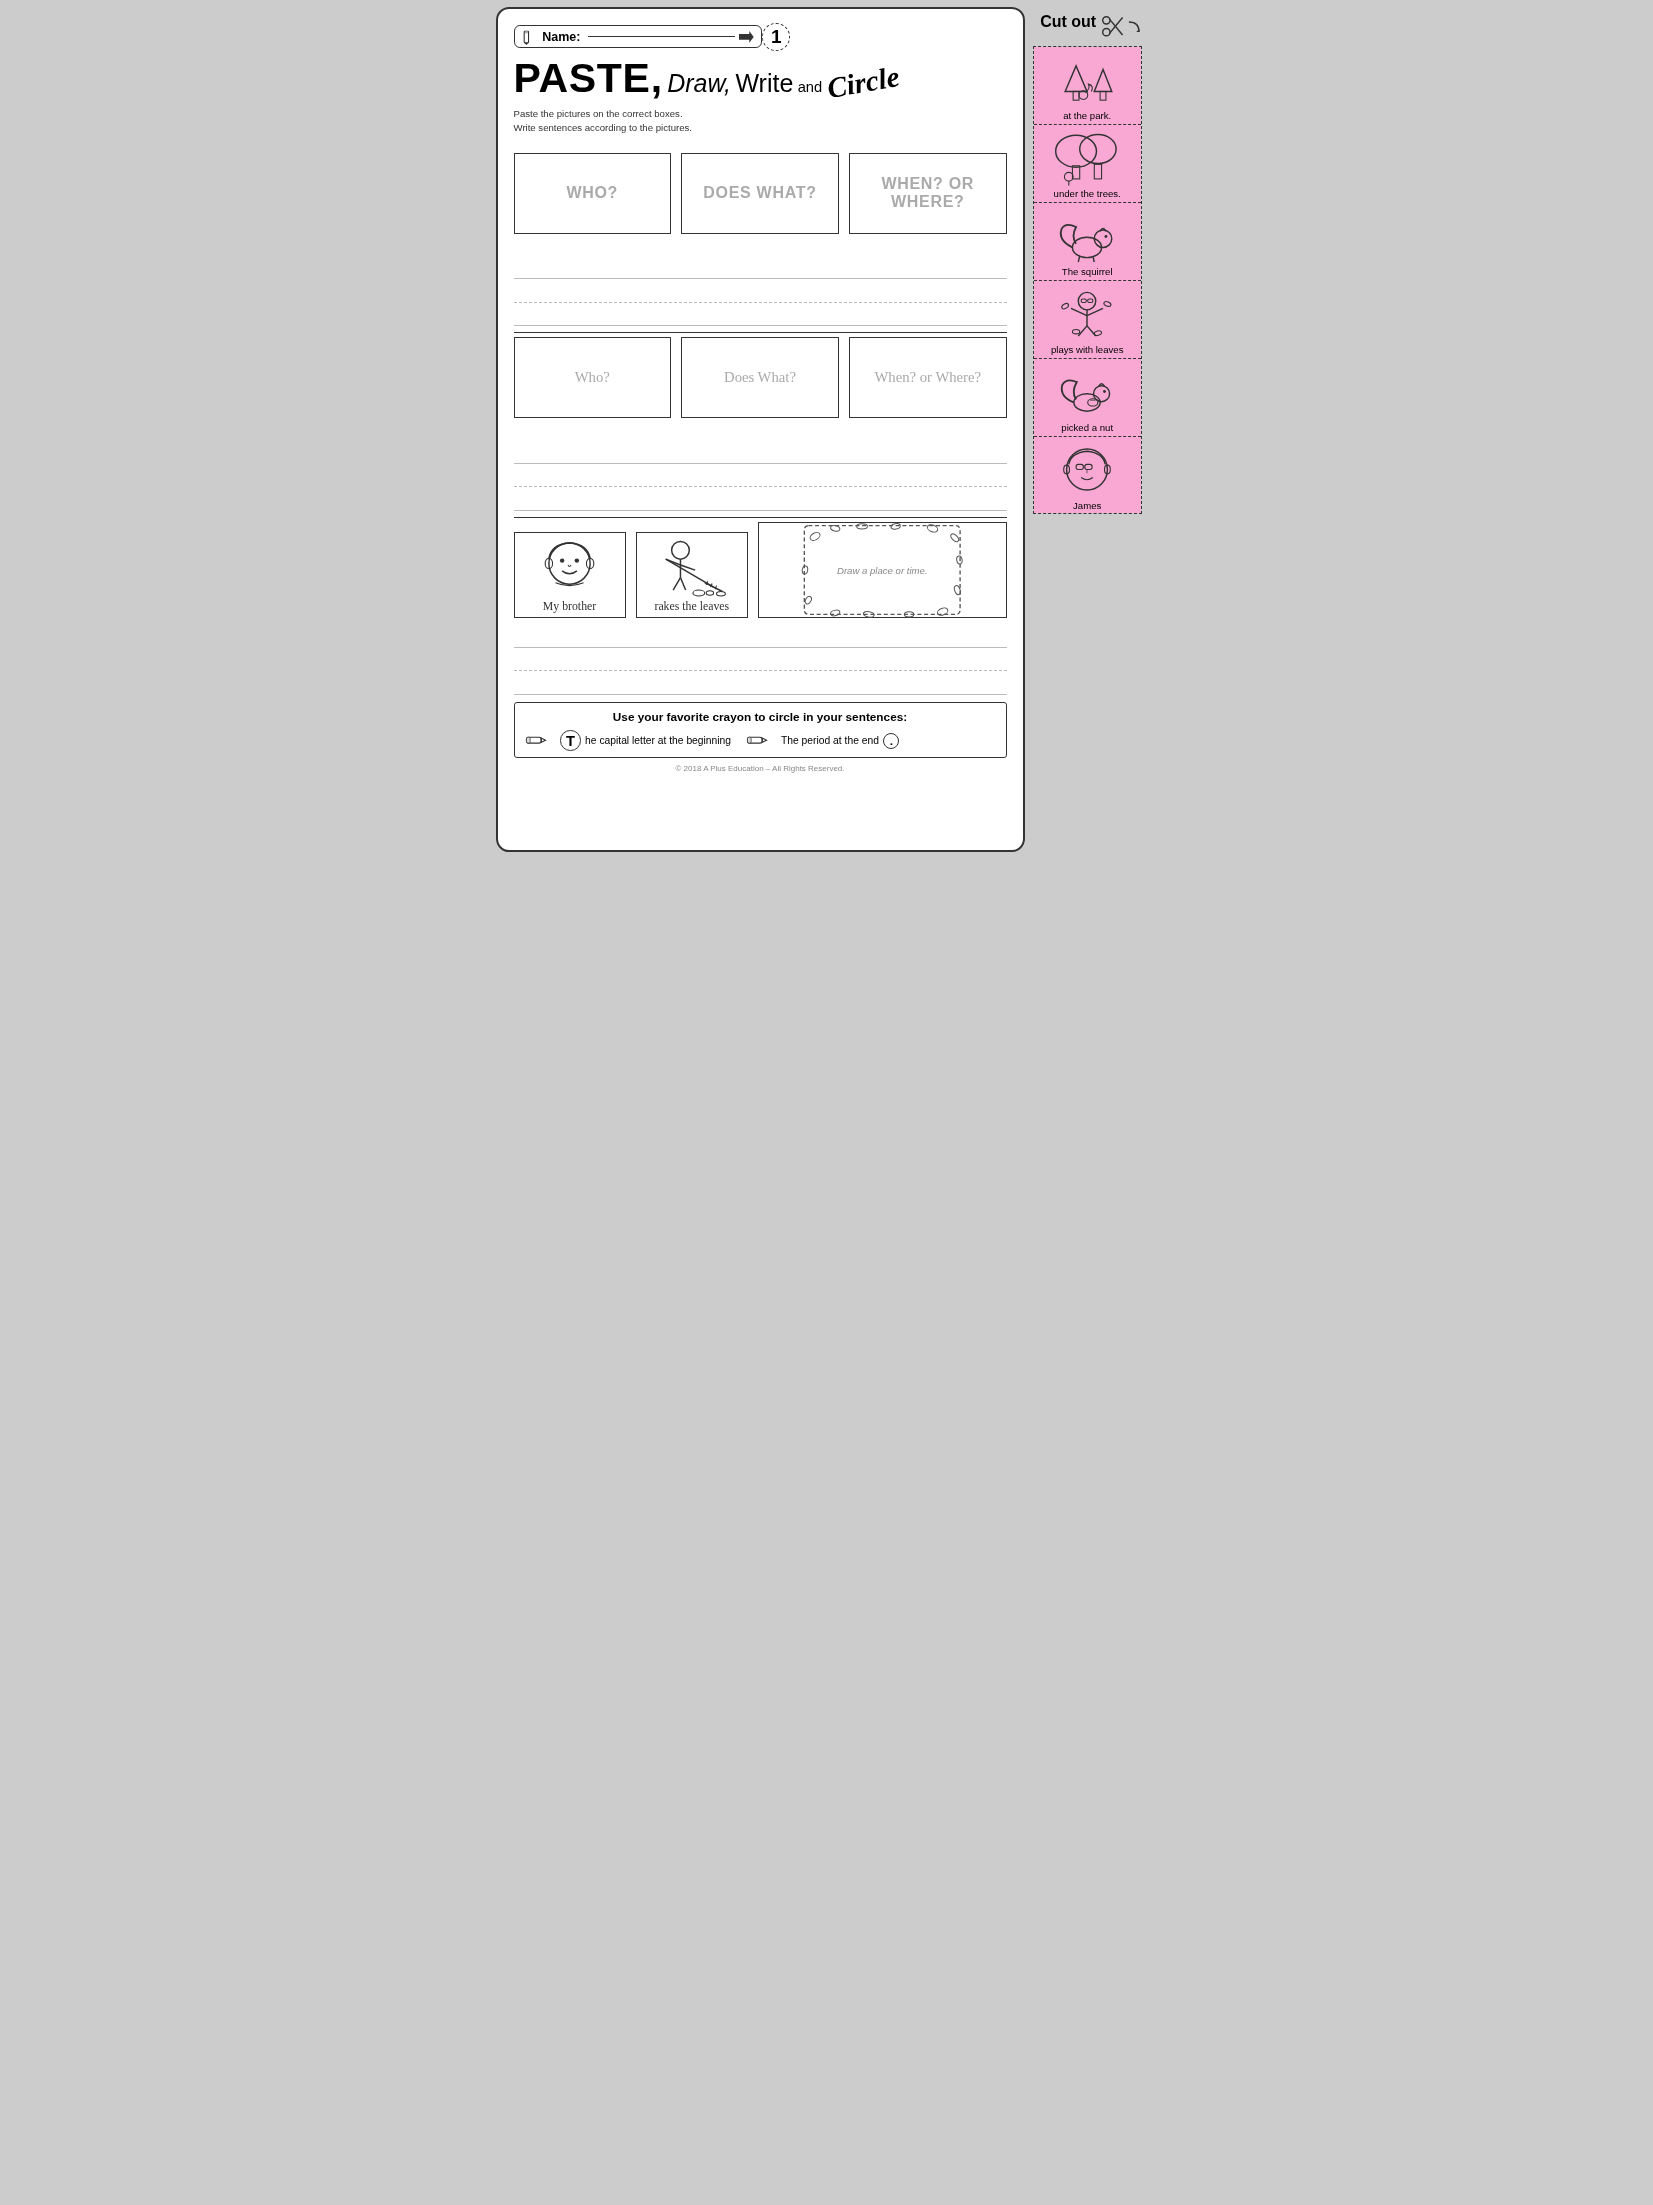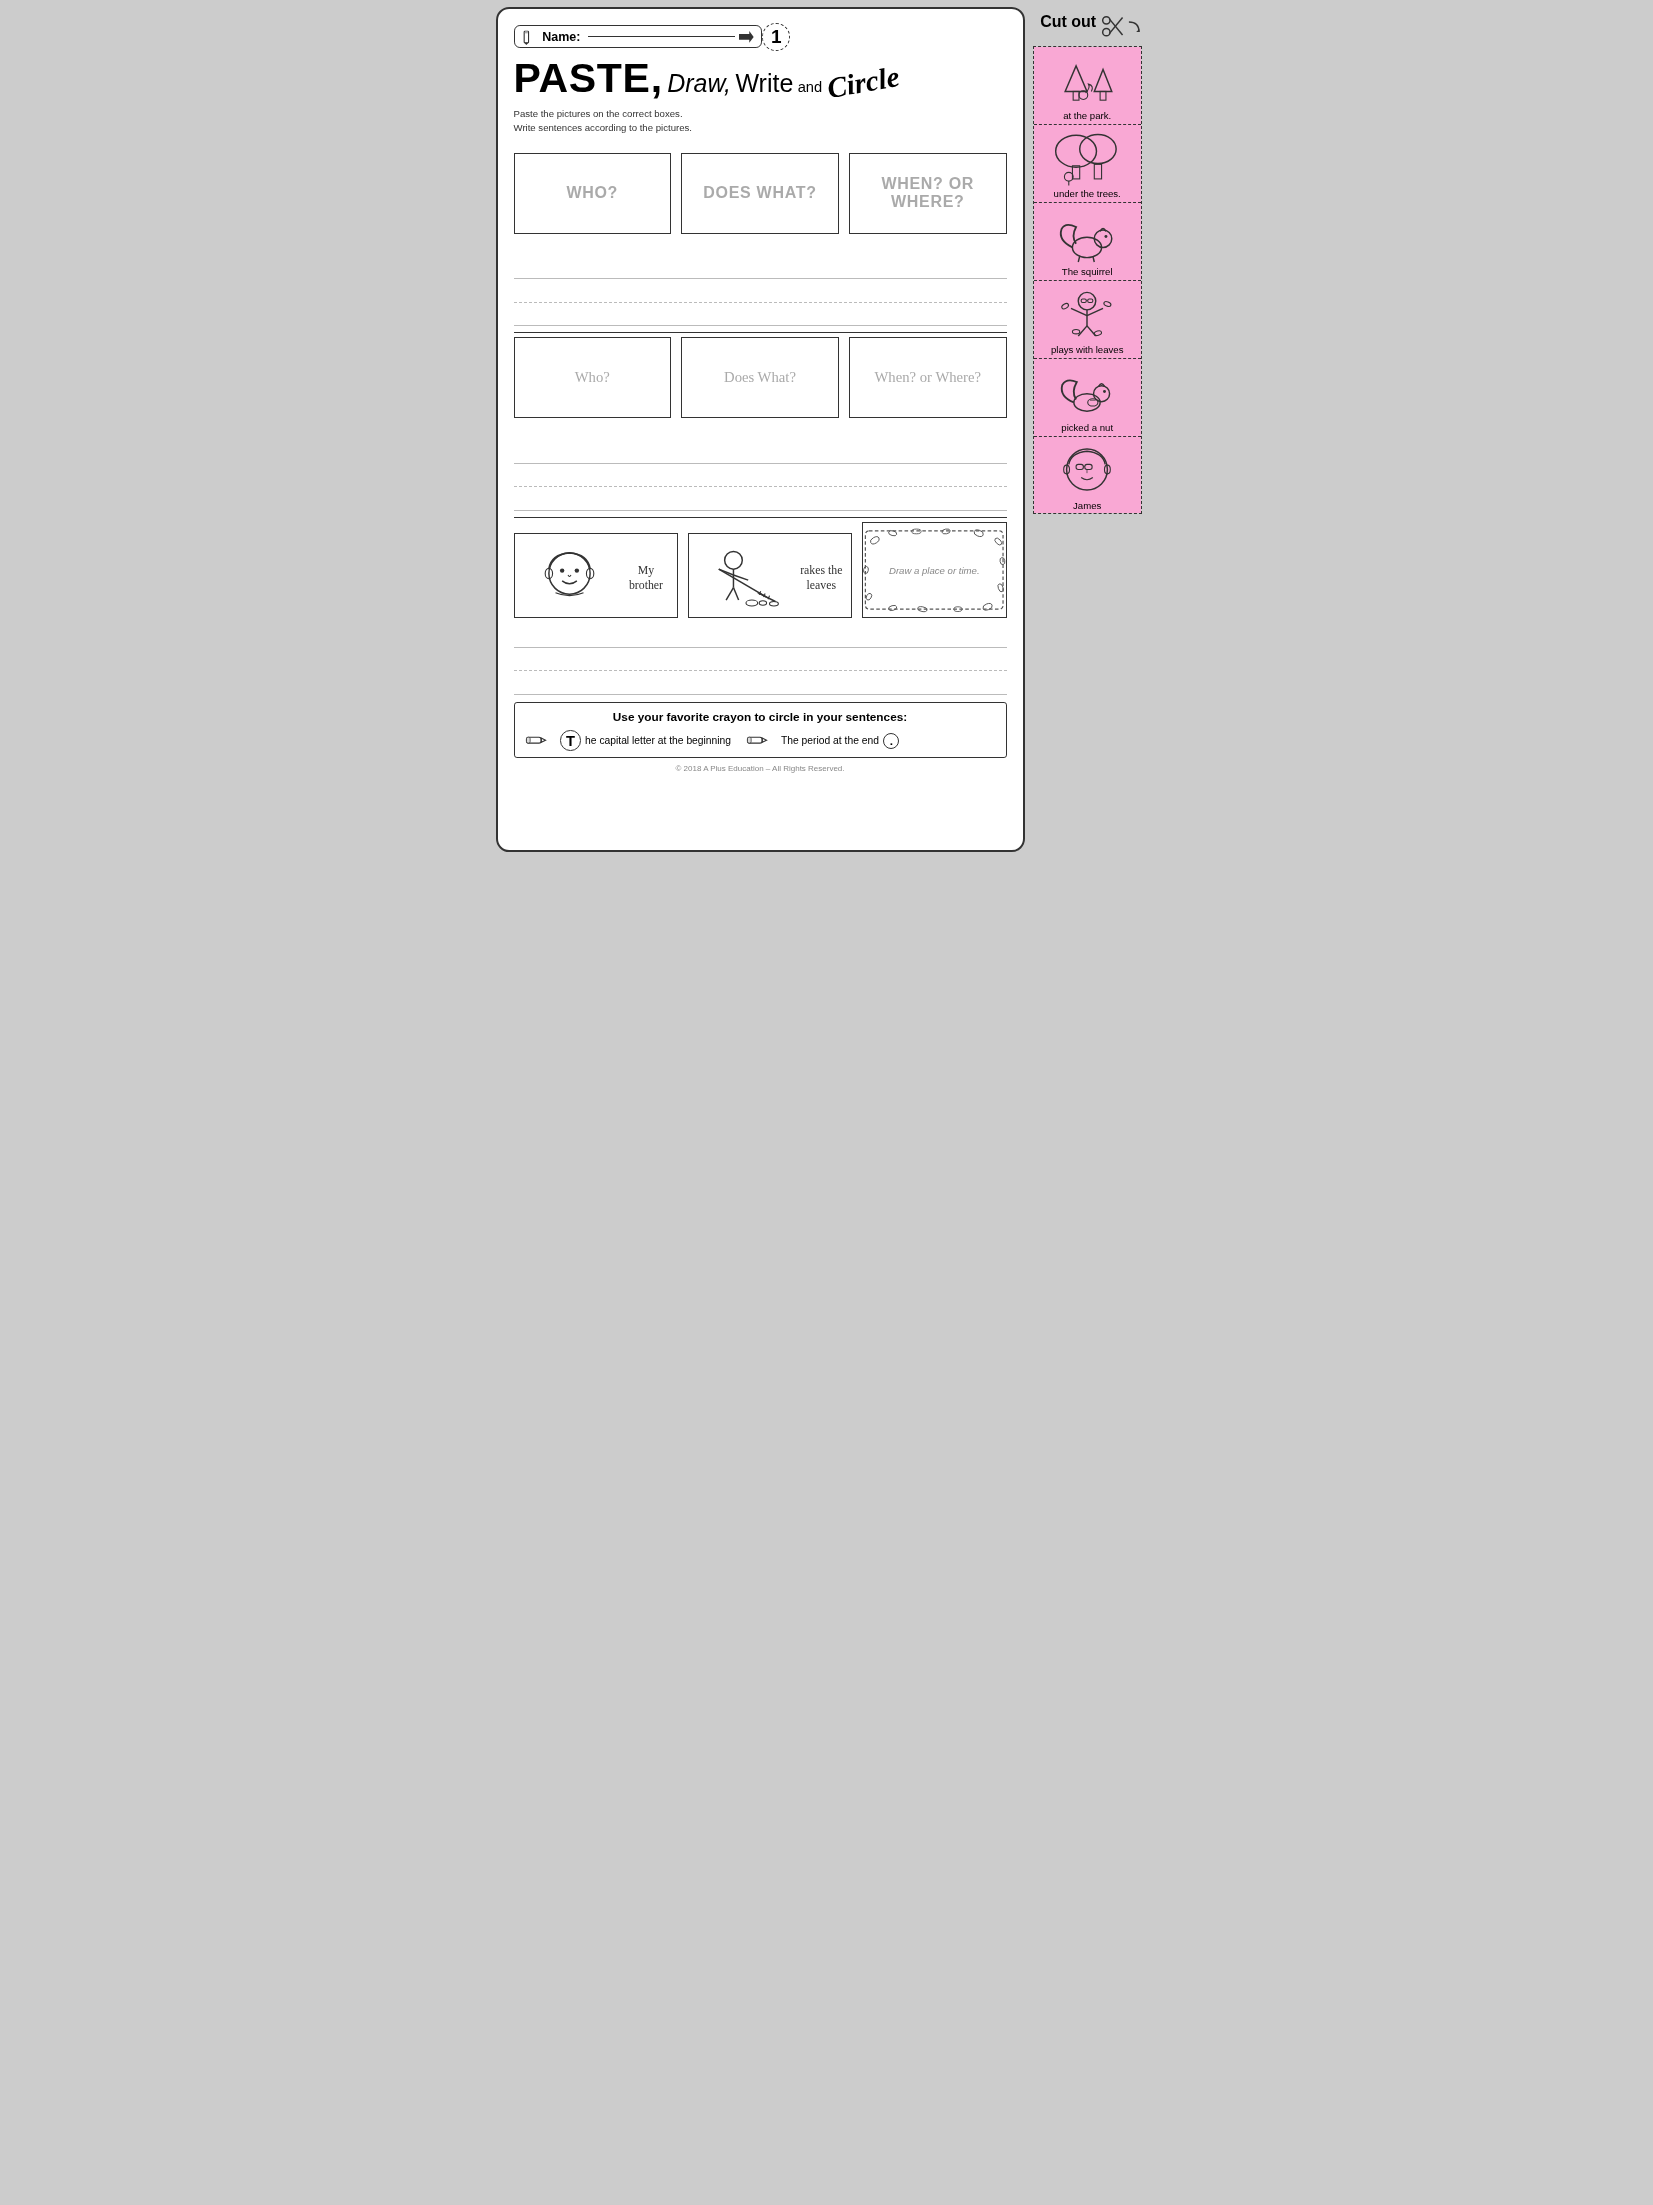--- a/index.html
+++ b/index.html
@@ -212,24 +212,24 @@
 
     
     .paste-row {
       display: flex;
       gap: 10.3px;
       align-items: flex-end;
       margin-bottom: 5.9px;
     }
     .paste-card {
       border: 1.8px solid #333;
-      width: 164px;
+      width: 112px;
       min-height: 85px;
       display: flex;
-      flex-direction: row;
+      flex-direction: column;
       align-items: center;
       justify-content: flex-end;
       padding: 4.4px 4.4px 2.9px 4.4px;
     }
     .paste-card-img {
       width: 103px;
       height: 59px;
       display: flex;
       align-items: center;
       justify-content: center;

